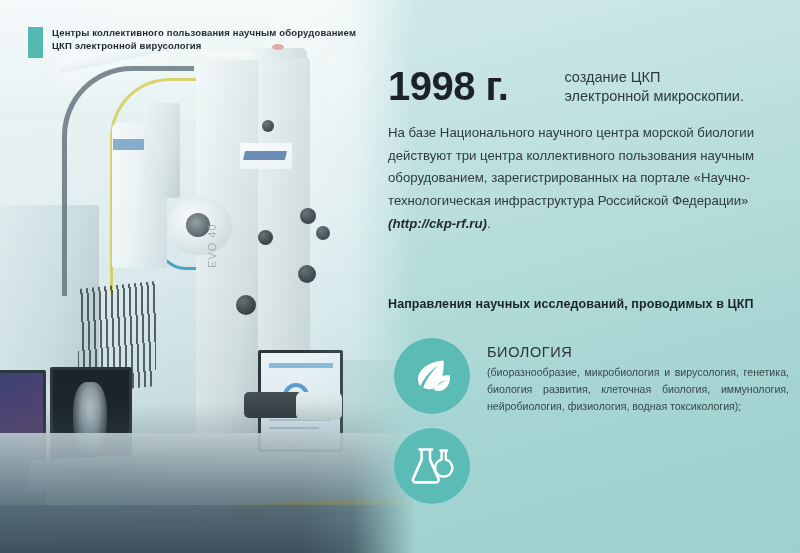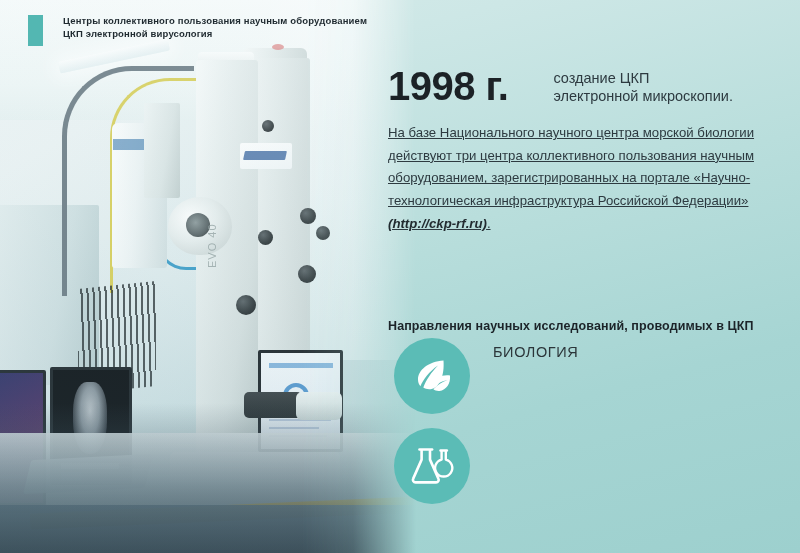--- a/index.html
+++ b/index.html
@@ -248,24 +248,24 @@
     box-shadow: 0 0 18px 6px rgba(255,255,255,.85);
   }
   .ph-haze {
     position: absolute; inset: 0;
     background: linear-gradient(200deg, rgba(220,238,240,.18) 0%, rgba(170,210,212,.10) 50%, rgba(120,170,180,.18) 100%);
   }
 
   
   #header-badge {
     position: absolute;
-    left: 28px; top: 14px;
+    left: 28px; top: 26px;
     display: flex;
     align-items: flex-start;
-    gap: 20px;
+    gap: 9px;
     z-index: 20;
   }
   #header-mark {
     width: 15px; height: 31px;
     background: #53b7b2;
     flex: 0 0 auto;
     margin-top: 1px;
   }
   #header-lines {
     display: flex; flex-direction: column;
@@ -285,22 +285,22 @@
     position: absolute;
     left: 388px; top: 0;
     width: 412px; height: 553px;
     z-index: 15;
   }
 
   #year-row {
     position: absolute;
     left: 0; top: 66px;
     display: flex;
-    align-items: flex-end;
-    gap: 1px;
+    align-items: flex-start;
+    gap: 12px;
   }
   #year-big {
     font-family: "Liberation Sans", sans-serif;
     font-size: 40px;
     font-weight: 700;
     color: #1c2226;
     letter-spacing: -0.5px;
     line-height: 1;
     white-space: nowrap;
   }
@@ -316,45 +316,44 @@
   }
 
   #paragraph {
     position: absolute;
     left: 0; top: 122px;
     width: 404px;
     font-family: "Liberation Sans", sans-serif;
     font-size: 13.2px;
     line-height: 1.72;
     color: #2d3a40;
-    text-decoration: underline;
   }
   #paragraph .url {
     font-style: italic;
     font-weight: 700;
     color: #222b30;
   }
 
   #section-title {
     position: absolute;
-    left: 0; top: 319px;
+    left: 0; top: 297px;
     font-family: "Liberation Sans", sans-serif;
     font-size: 12.5px;
     font-weight: 700;
     color: #1c2429;
     letter-spacing: .1px;
     white-space: nowrap;
   }
 
   .topic {
     position: absolute;
     left: 6px;
     display: flex;
     align-items: flex-start;
-    gap: 23px;
+    gap: 17px;
   }
   #topic-biology  { top: 338px; }
   #topic-medicine { top: 428px; }
 
   .topic-icon {
     width: 76px; height: 76px;
     border-radius: 50%;
     background: #5bbcb6;
     flex: 0 0 auto;
     display: flex;
@@ -475,20 +474,21 @@
           <path d="M33.5 6.5 C18.5 7.5, 8 16, 8 25.5 C8 28.2, 8.9 30.5, 10.4 32.2
                    C13 26, 19 17.5, 28 11.5 C21.5 18, 16 26, 13.3 33.6
                    C15.4 35, 18 35.6, 20.8 35.2 C30 33.8, 34.6 21, 33.5 6.5 Z" fill="#ffffff"></path>
           <path d="M40 21.5 C32 20.5, 24.5 23.5, 21.8 28.8 C20.9 30.6, 20.7 32.4, 21.1 34
                    C25.1 30.6, 31.2 27.4, 37.6 26 C31.8 28.2, 26.6 31.6, 23.4 35.3
                    C24.9 36.5, 27.1 37.1, 29.5 36.9 C36.2 36.3, 40.8 29.5, 40 21.5 Z" fill="#ffffff"></path>
         </svg>
       </div>
       <div class="topic-body">
         <div class="topic-name">БИОЛОГИЯ</div>
+        <div class="topic-desc">(биоразнообразие, микробиология и вирусология, генетика, биология развития, клеточная биология, иммунология, нейробиология, физиология, водная токсикология);</div>
       </div>
     </div>
 
     <div class="topic" id="topic-medicine">
       <div class="topic-icon">
         <svg width="46" height="46" viewBox="0 0 46 46">
 
           <g fill="none" stroke="#ffffff" stroke-width="2.4" stroke-linejoin="round" stroke-linecap="round">
             <path d="M31.5 7.5 h6.4"></path>
             <path d="M32.6 8.2 v8.4 a8.6 8.6 0 1 0 4.2 0 v-8.4"></path>

